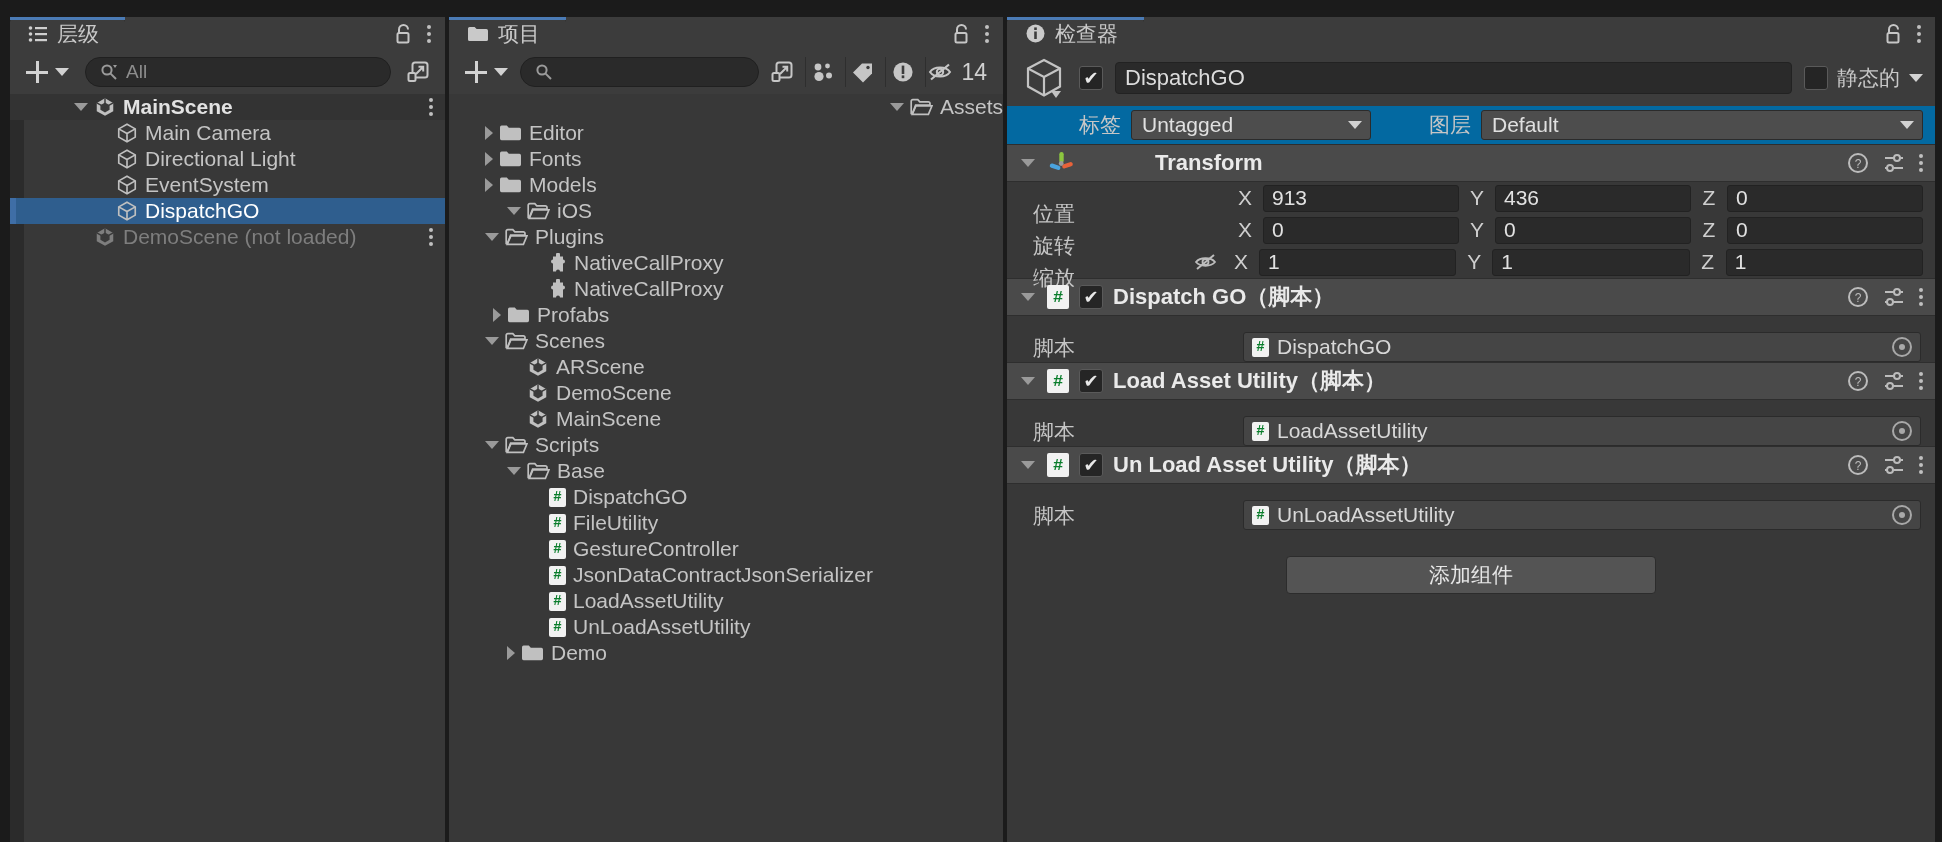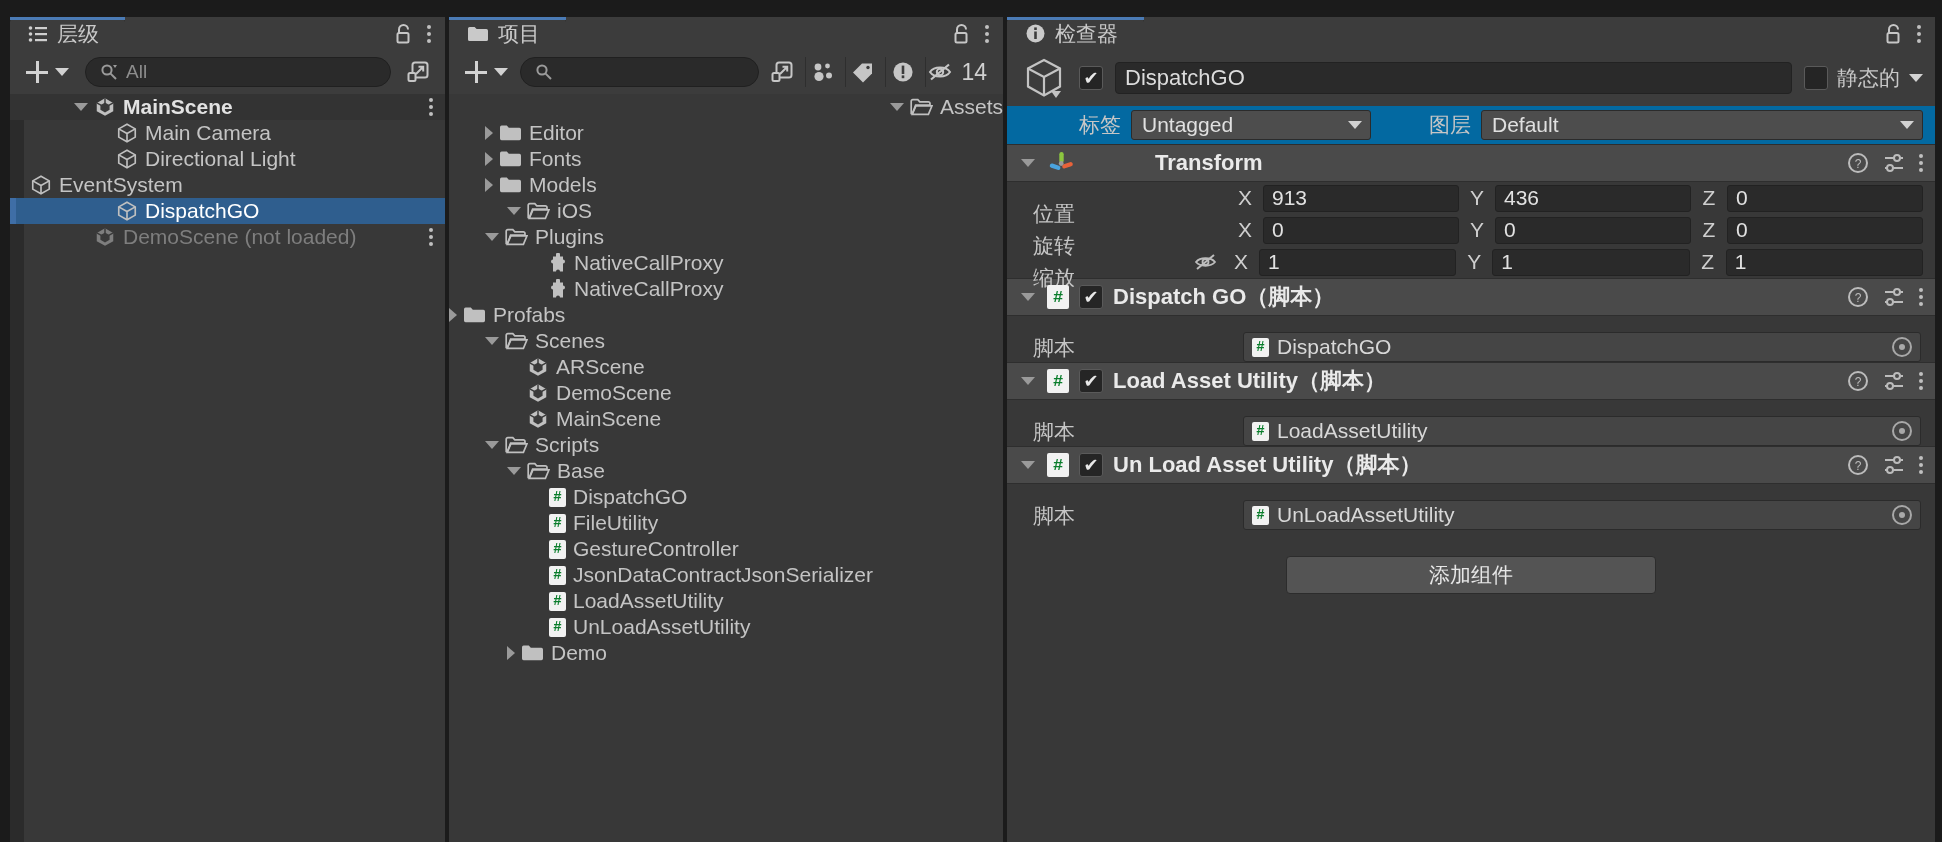--- a/index.html
+++ b/index.html
@@ -242,21 +242,21 @@
         <div class="row" style="padding-left: 86px;">
           <span class="arrow none"></span>
           <span class="ico">
             <svg width="22" height="22" viewBox="0 0 24 24">
               <path d="M12 2.5 L21 7.5 V16.5 L12 21.5 L3 16.5 V7.5 Z" fill="none" stroke="#c0c0c0" stroke-width="1.8"></path>
               <path d="M3 7.5 L12 12.5 L21 7.5 M12 12.5 V21.5" fill="none" stroke="#c0c0c0" stroke-width="1.8"></path>
             </svg>
           </span>
           <span class="rowlabel">Directional Light</span>
         </div>
-        <div class="row" style="">
+        <div class="row" style="padding-left: 86px;">
           <span class="arrow none"></span>
           <span class="ico">
             <svg width="22" height="22" viewBox="0 0 24 24">
               <path d="M12 2.5 L21 7.5 V16.5 L12 21.5 L3 16.5 V7.5 Z" fill="none" stroke="#c0c0c0" stroke-width="1.8"></path>
               <path d="M3 7.5 L12 12.5 L21 7.5 M12 12.5 V21.5" fill="none" stroke="#c0c0c0" stroke-width="1.8"></path>
             </svg>
           </span>
           <span class="rowlabel">EventSystem</span>
         </div>
         <div class="row selected" style="padding-left: 86px;">
@@ -435,21 +435,21 @@
         </div>
         <div class="row" style="padding-left: 80px;">
           <span class="arrow none"></span>
           <span class="ico">
             <svg width="18" height="20" viewBox="0 0 18 20">
               <path d="M7 1.5 a2 2 0 0 1 4 0 V3.5 H14 V6.5 a2 2 0 0 1 0 4 V18.5 H11 a2 2 0 0 0-4 0 H4 V10.5 a2 2 0 0 1 0-4 V3.5 H7 Z" fill="#c0c0c0"></path>
             </svg>
           </span>
           <span class="rowlabel">NativeCallProxy</span>
         </div>
-        <div class="row" style="">
+        <div class="row" style=" margin-left: 44px;">
           <span class="arrow collapsed"></span>
           <span class="ico">
             <svg width="23" height="18" viewBox="0 0 23 18">
               <path d="M1 3.2 a1.6 1.6 0 0 1 1.6-1.6 H7.8 l2 2.2 H20.4 A1.6 1.6 0 0 1 22 5.4 V14.6 a1.6 1.6 0 0 1-1.6 1.6 H2.6 A1.6 1.6 0 0 1 1 14.6 Z" fill="#c0c0c0"></path>
             </svg>
           </span>
           <span class="rowlabel">Profabs</span>
         </div>
         <div class="row" style="padding-left: 36px;">
           <span class="arrow "></span>

